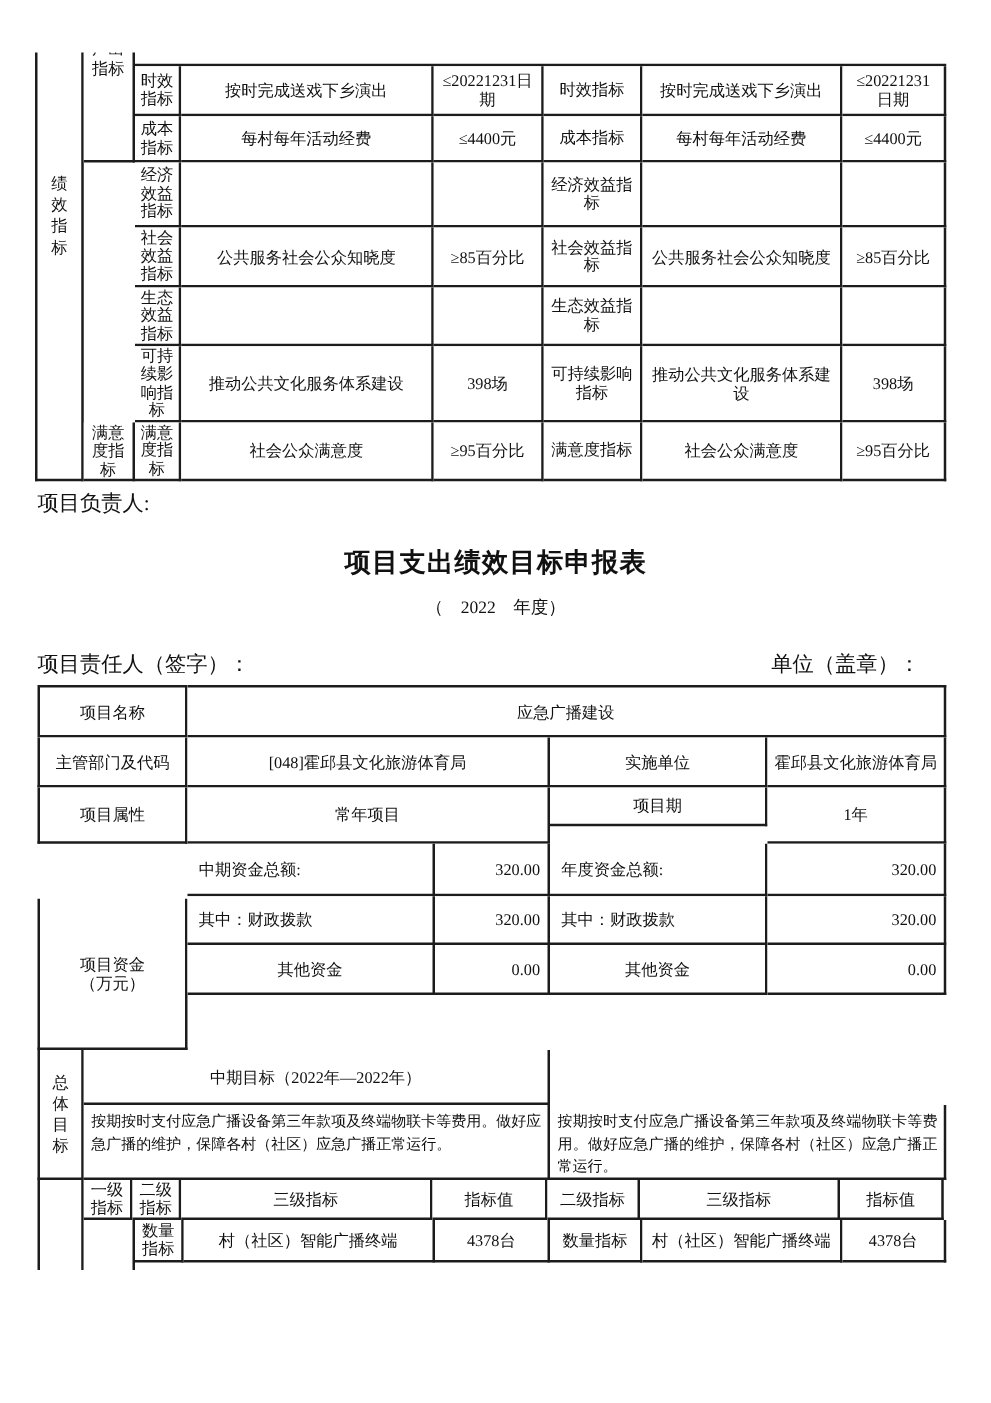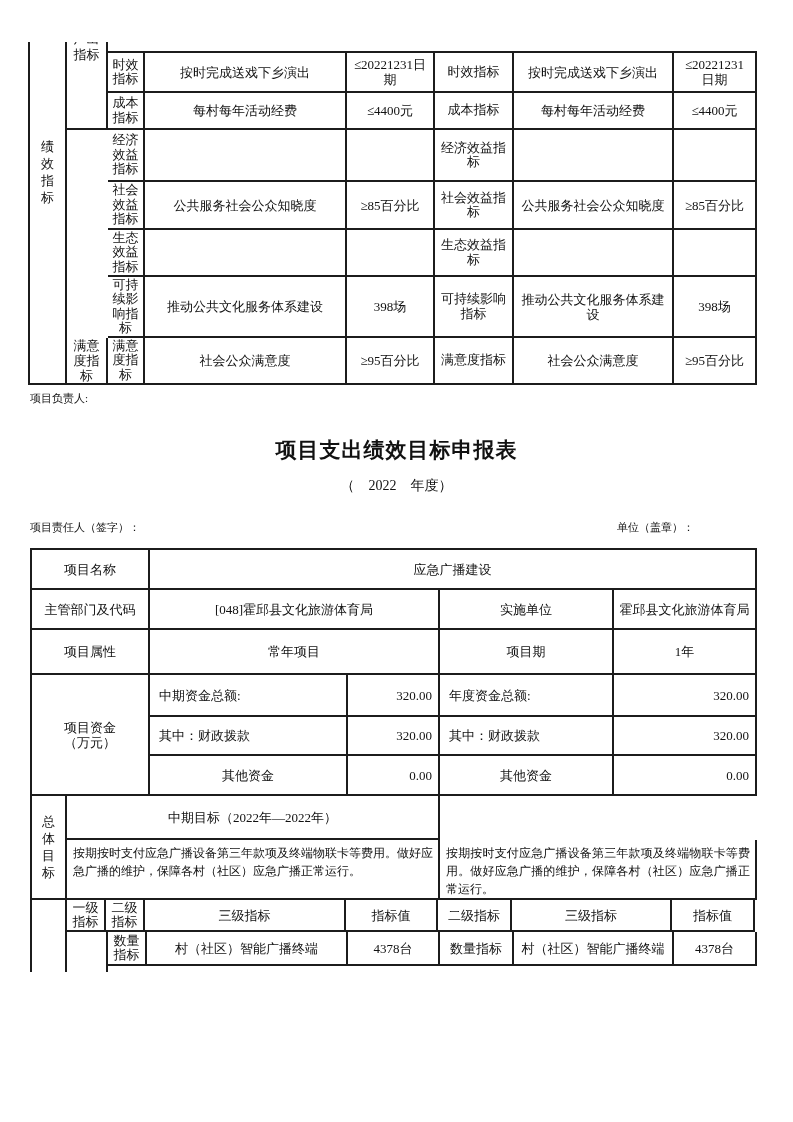--- a/index.html
+++ b/index.html
@@ -27,21 +27,21 @@
   .railcell{display:flex;align-items:center;justify-content:center;text-align:center;
             font-size:13px;border-right:2px solid #1c1c1c;border-bottom:2px solid #1c1c1c;
             background:#fff;box-sizing:border-box;}
   .inner2{width:28px;word-break:break-all;line-height:16px;}
   .inner3{width:30px;word-break:break-all;line-height:15px;}
   
   .t2{position:absolute;left:30px;top:548px;width:727px;}
   .row{display:flex;align-items:flex-start;}
   .goaltext{font-size:12px;line-height:18px;align-items:flex-start;justify-content:flex-start;
             text-align:justify;line-break:anywhere;padding:4px 5px 20px 6px;}
-  .labels{position:absolute;font-size:11px;color:#111;}
+  .labels{position:absolute;font-size:17px;color:#111;}
   .title{position:absolute;left:0;top:436px;width:100%;text-align:center;
          font-size:21px;font-weight:bold;letter-spacing:1px;}
   .subtitle{position:absolute;left:0;top:477px;width:100%;text-align:center;font-size:14px;}
 </style>
 </head>
 <body>
 
 <div class="page">
 
   <div class="abs railcell" style="left:28px;top:42px;width:39px;height:343px;border-left:2px solid #1c1c1c;align-items:flex-start;">
@@ -127,26 +127,26 @@
     <div class="row">
       <div class="cell bl" style="width:120px;height:40px;">主管部门及代码</div>
       <div class="cell" style="width:290px;height:40px;">[048]霍邱县文化旅游体育局</div>
       <div class="cell" style="width:174px;height:40px;">实施单位</div>
       <div class="cell" style="width:143px;height:40px;">霍邱县文化旅游体育局</div>
     </div>
 
     <div class="row">
       <div class="cell bl" style="width:120px;height:45px;">项目属性</div>
       <div class="cell" style="width:290px;height:45px;">常年项目</div>
-      <div class="cell" style="width:174px;height:45px;">项目期</div>
+      <div class="cell" style="width:174px;height:31px;">项目期</div>
       <div class="cell" style="width:143px;height:45px;">1年</div>
     </div>
 
     <div class="row">
-      <div class="cell bl pre" style="width:120px;height:121px;">项目资金
+      <div class="cell bl pre" style="width:120px;height:121px;margin-top:44px;">项目资金
 （万元）</div>
       <div style="width:607px;">
         <div class="row">
           <div class="cell lft" style="width:198px;height:42px;">中期资金总额:</div>
           <div class="cell rgt" style="width:92px;height:42px;">320.00</div>
           <div class="cell lft" style="width:174px;height:42px;">年度资金总额:</div>
           <div class="cell rgt" style="width:143px;height:42px;">320.00</div>
         </div>
         <div class="row">
           <div class="cell lft" style="width:198px;height:39px;">其中：财政拨款</div>

